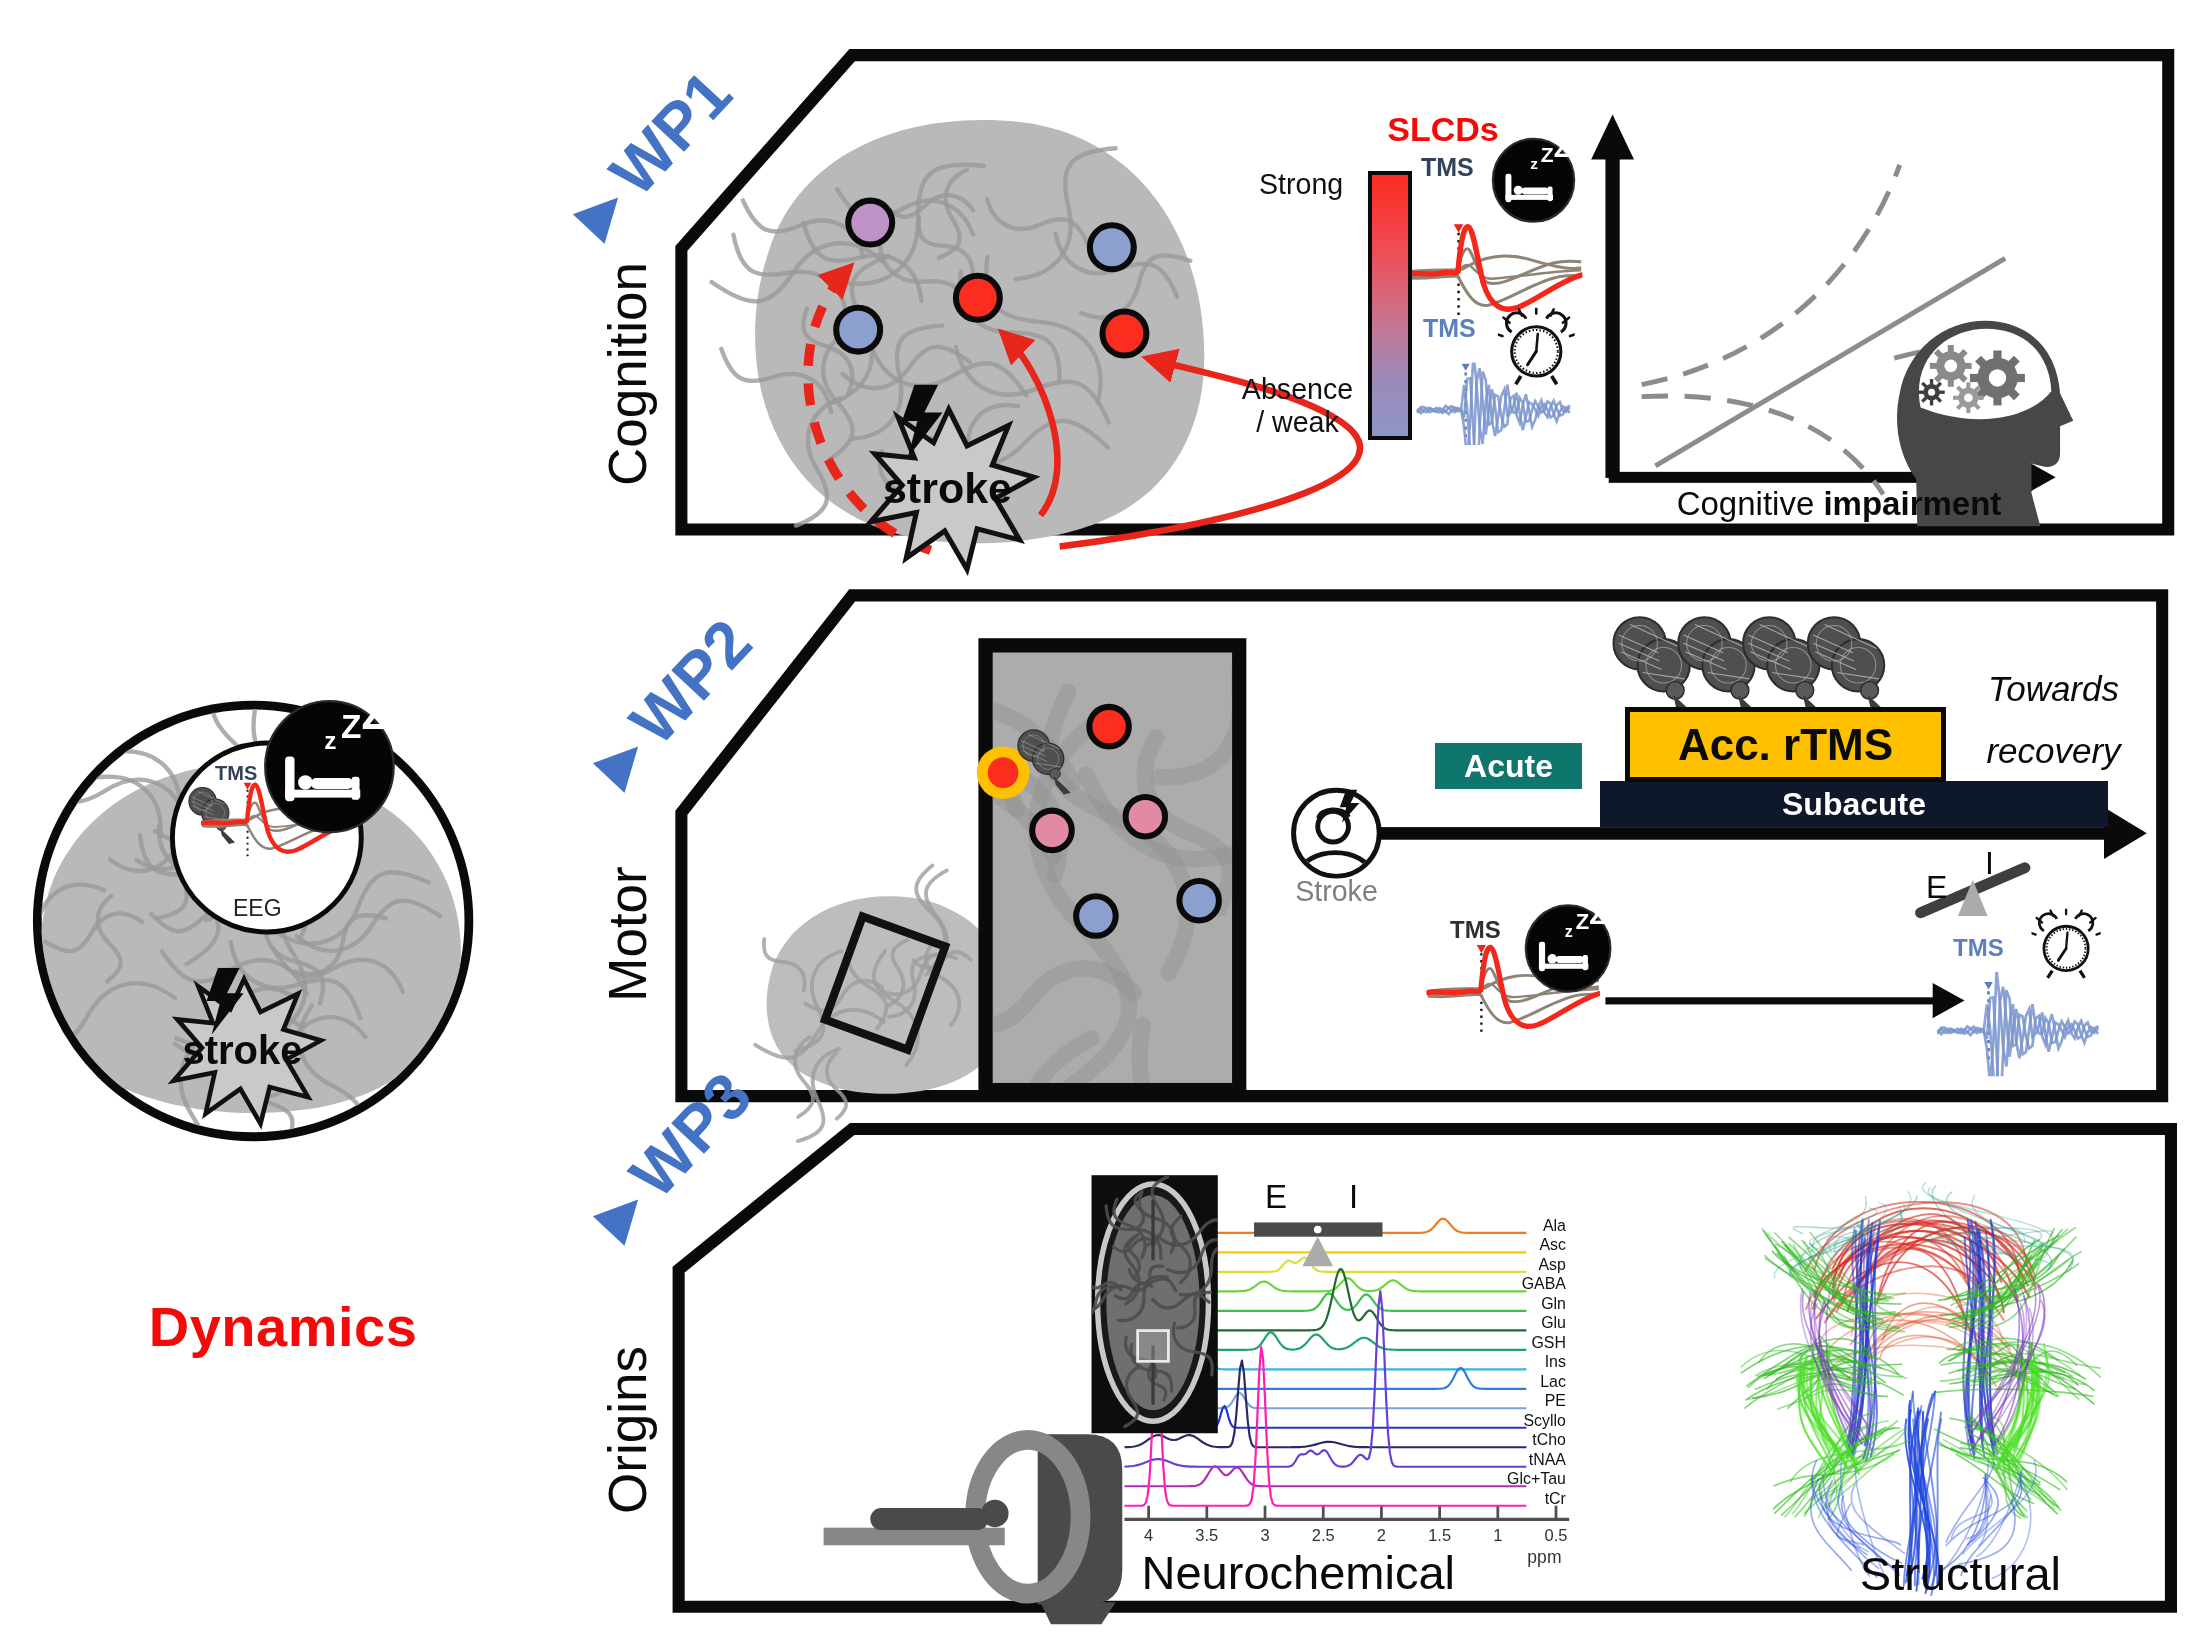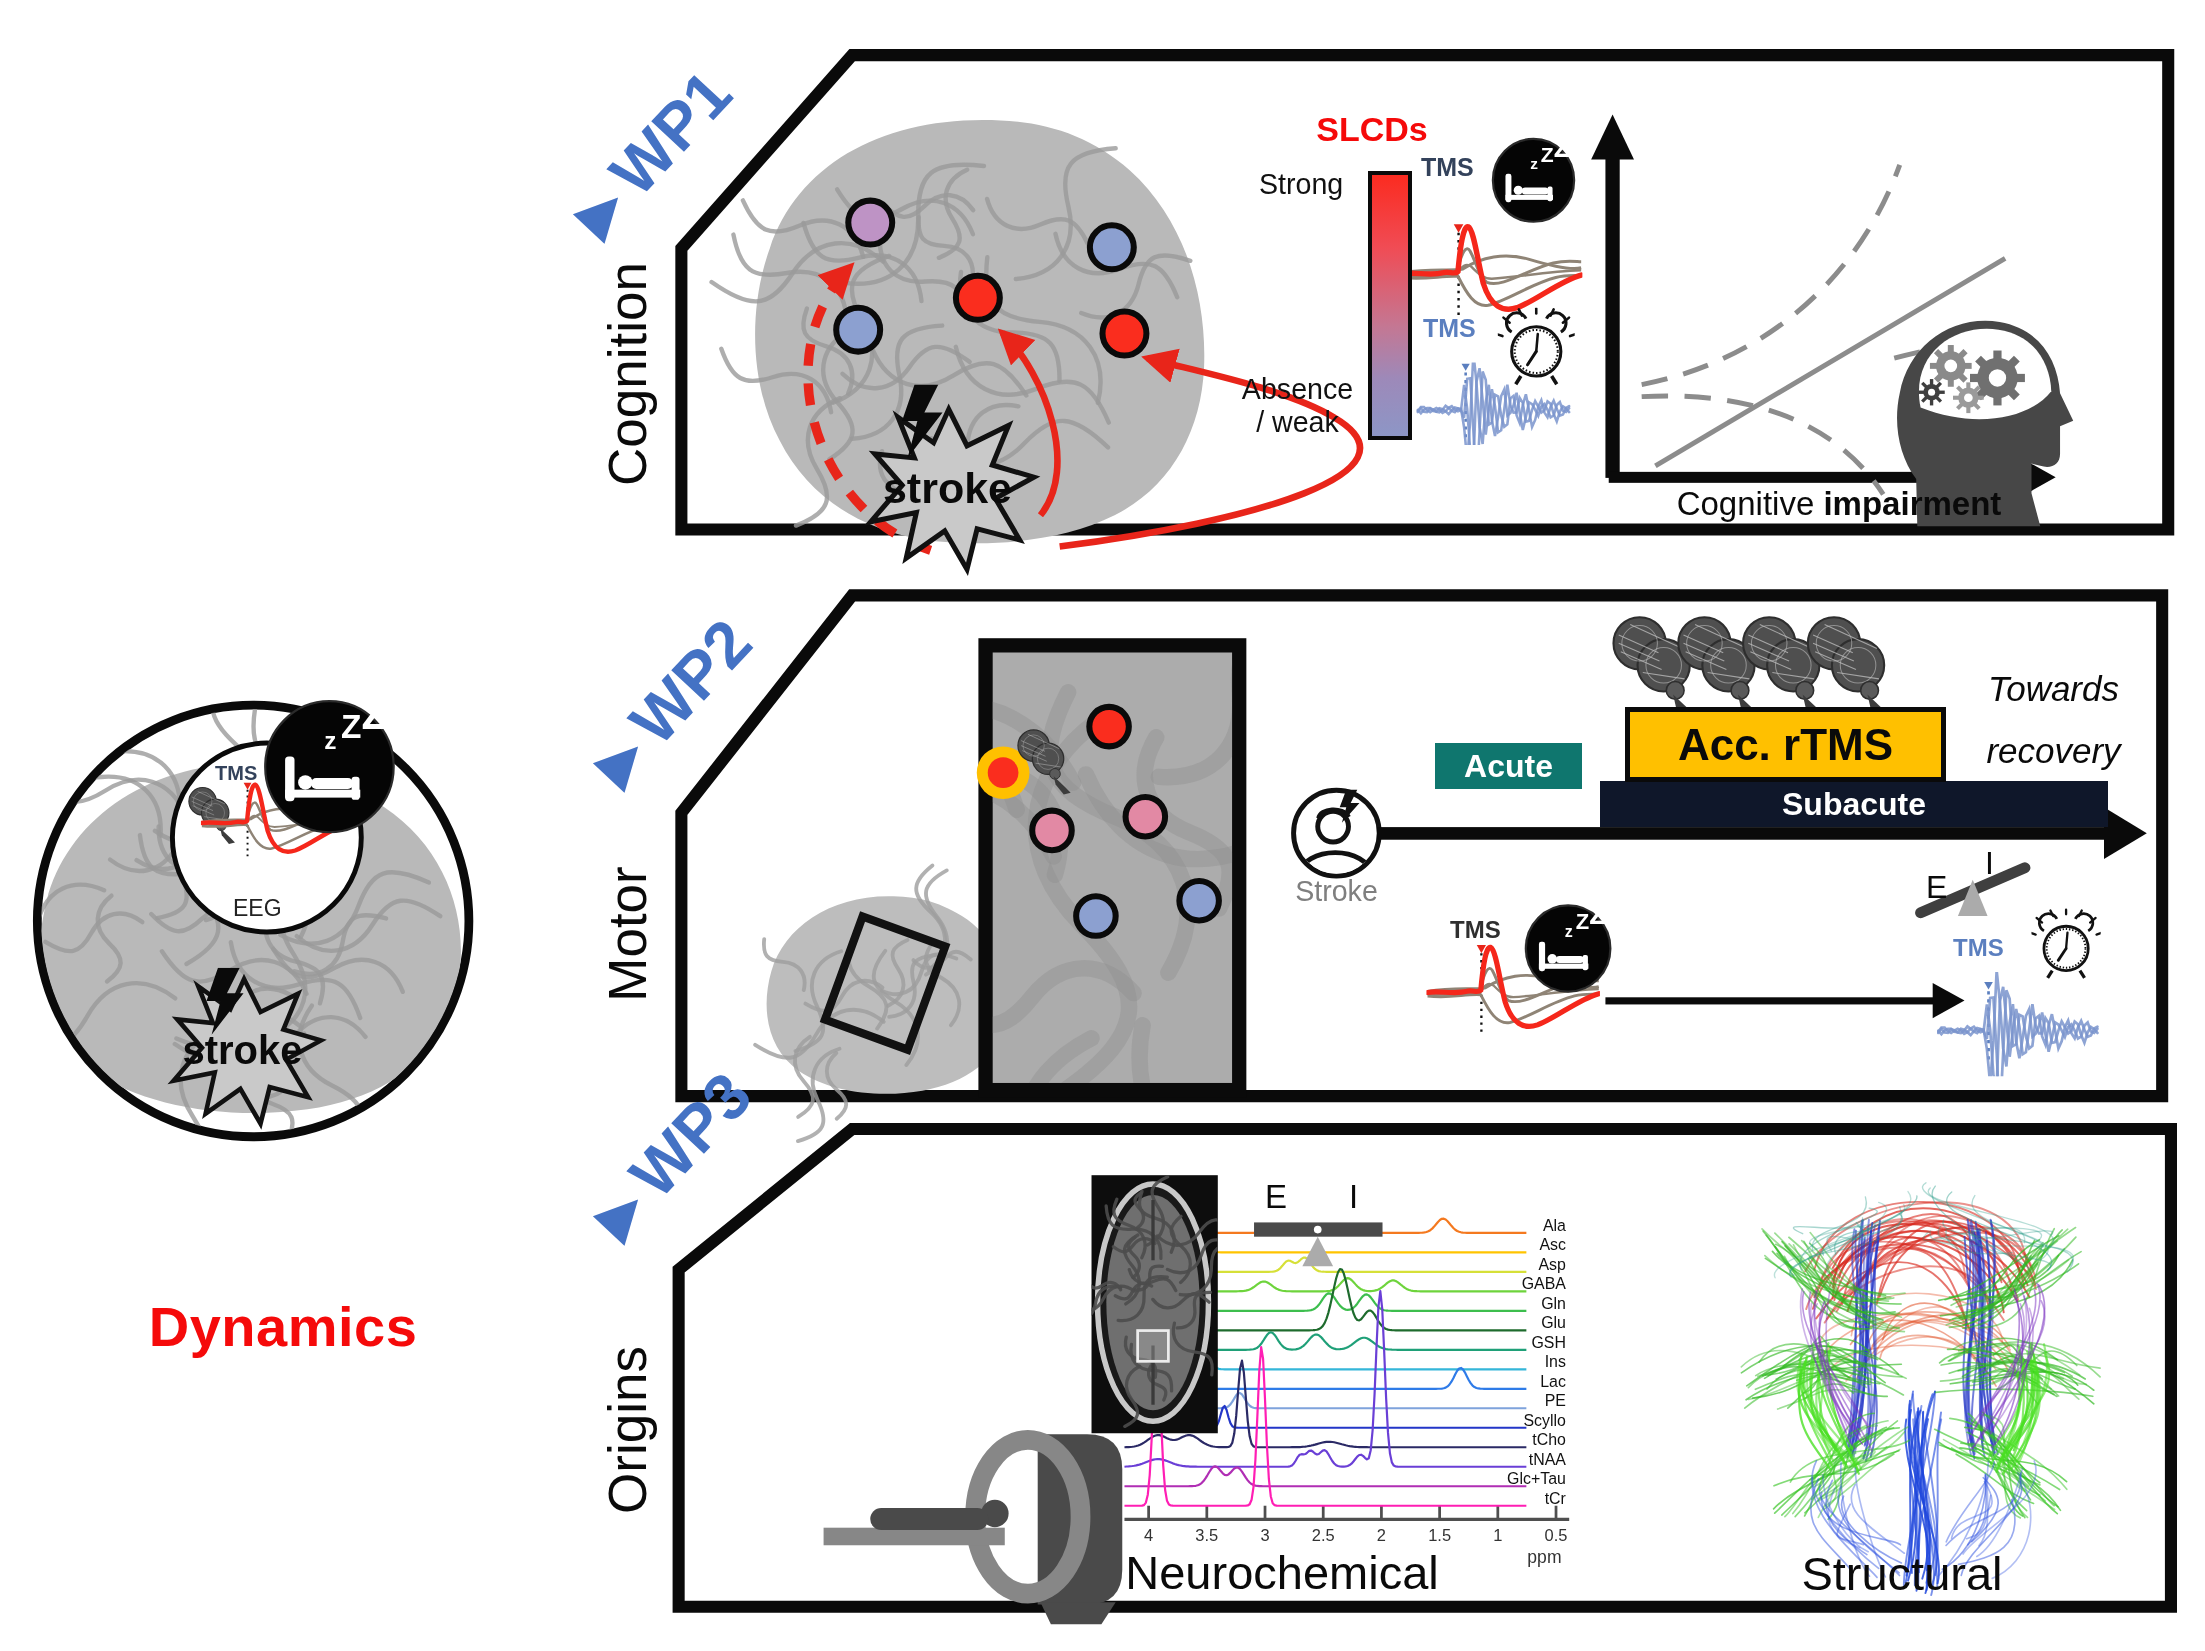--- a/index.html
+++ b/index.html
@@ -19,21 +19,21 @@
   .tms-navy{color:#33425B;} .tms-blue{color:#5B7FBF;}
   .stroke-word{font-weight:bold;color:#0a0a0a;}
   .axis-label{font-size:33px;color:#0a0a0a;white-space:nowrap;}
   .phase-box{display:flex;align-items:center;justify-content:center;color:#fff;
              font-weight:bold;font-size:32px;}
   .accbox{display:flex;align-items:center;justify-content:center;background:#FFC000;
           border:5.5px solid #0a0a0a;font-weight:bold;font-size:44px;color:#0a0a0a;margin-left:28px;}
   .towards{font-style:italic;font-size:35px;color:#0a0a0a;line-height:1.78;}
   .disinh{color:#FFC000;font-weight:bold;font-size:46px;white-space:nowrap;}
   .ei{font-size:32px;color:#0a0a0a;}
-  .big-cap{font-size:47px;color:#0a0a0a;}
+  .big-cap{font-size:47px;color:#0a0a0a;text-align:right;}
   .colorbar{background:linear-gradient(180deg,#FB2B20 0%,#F04C55 28%,#C47793 58%,#9D89B9 78%,#8D96C6 100%);
             border:4.4px solid #0a0a0a;}
   svg text{font-family:"Liberation Sans",sans-serif;}
 </style>
 </head>
 <body>
 
 <div id="canvas">
 
 <svg id="art" class="abs" style="left:0;top:0" width="2205" height="1652" viewBox="0 0 4016 3008">
@@ -848,21 +848,21 @@
 <div class="abs stroke-word ctr" style="left:160px;top:1028px;width:165px;font-size:40px">stroke</div>
 
 <div class="abs wp-tag" style="left:611px;top:178px"><span class="tri">▶</span><span>WP1</span></div>
 <div class="abs wp-tag" style="left:631px;top:727px"><span class="tri">▶</span><span>WP2</span></div>
 <div class="abs wp-tag" style="left:631px;top:1180px"><span class="tri">▶</span><span>WP3</span></div>
 <div class="abs side-label" style="left:627px;top:374px">Cognition</div>
 <div class="abs side-label" style="left:627px;top:934px">Motor</div>
 <div class="abs side-label" style="left:627px;top:1430px">Origins</div>
 
 <div class="abs stroke-word ctr" style="left:868px;top:464px;width:159px;font-size:43px">stroke</div>
-<div class="abs slcds ctr" style="left:1300px;top:110px;width:144px">SLCDs</div>
+<div class="abs slcds ctr" style="left:1371px;top:110px;width:144px">SLCDs</div>
 <div class="abs bar-label" style="left:1259px;top:168px">Strong</div>
 <div class="abs bar-label ctr" style="left:1237px;top:373px;width:121px">
   <div>Absence</div>
       <div>/ weak</div>
 </div>
 <div class="abs tms tms-navy" style="left:1421px;top:153px">TMS</div>
 <div class="abs tms tms-blue" style="left:1423px;top:314px">TMS</div>
 <div class="abs axis-label ctr" style="left:1625px;top:485px;width:428px">
   <span>Cognitive</span> <b>impairment</b>
 </div>

